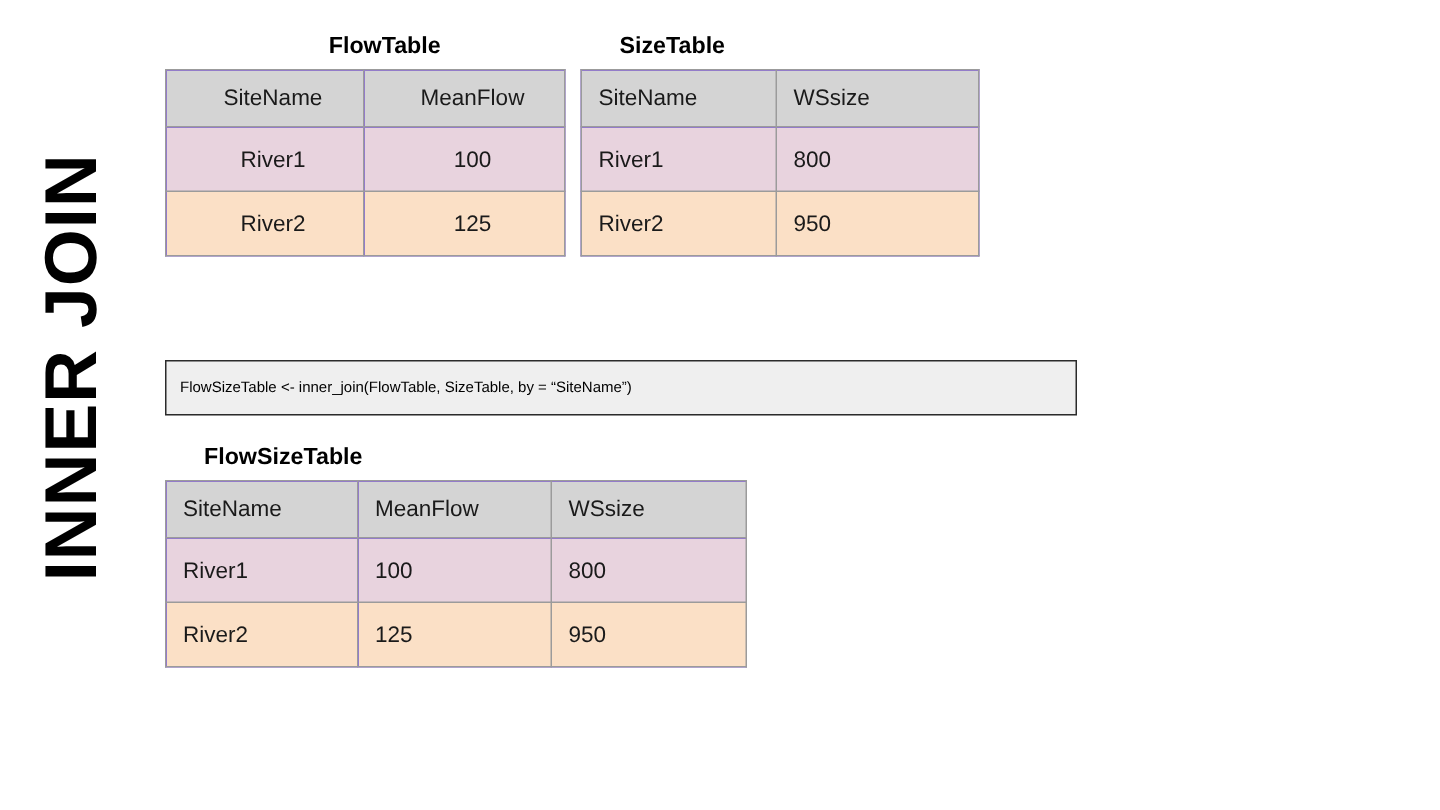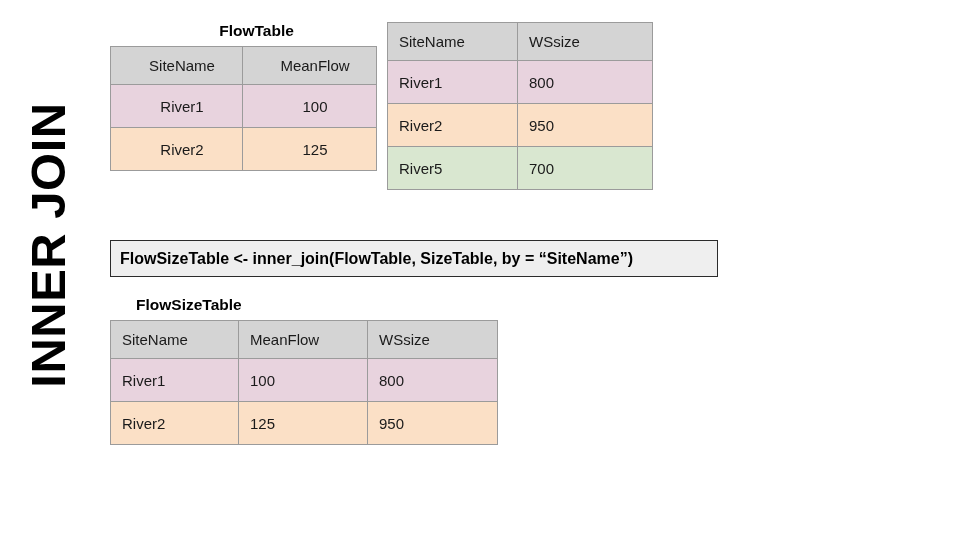--- a/index.html
+++ b/index.html
@@ -82,22 +82,22 @@
     left: 110px;
     top: 240px;
     width: 606px;
     height: 35px;
     background: #efefef;
     border: 1px solid #2b2b2b;
     display: flex;
     align-items: center;
   }
   #code-box .code-text {
-    font-size: 16px;
-    font-weight: bold;
+    font-size: 10px;
+    font-weight: normal;
     color: #000000;
     padding-left: 9px;
     white-space: nowrap;
     font-family: "Liberation Sans", sans-serif;
   }
 </style>
 </head>
 <body>
 
 <div id="join-label">
@@ -118,37 +118,34 @@
       </tr>
       <tr class="fill-peach">
         <td>River2</td>
         <td>125</td>
       </tr>
     </tbody>
   </table>
 </div>
 
 <div class="table-block" id="size-table-block" style="left:387px; top:22px;">
+  <div class="table-title">SizeTable</div>
   <table class="data-table" id="size-table">
     <tbody>
       <tr class="header-row">
         <td style="width:118px;">SiteName</td>
         <td style="width:123px;">WSsize</td>
       </tr>
       <tr class="fill-pink">
         <td>River1</td>
         <td>800</td>
       </tr>
       <tr class="fill-peach">
         <td>River2</td>
         <td>950</td>
-      </tr>
-      <tr class="fill-green">
-        <td>River5</td>
-        <td>700</td>
       </tr>
     </tbody>
   </table>
 </div>
 
 <div id="code-box">
   <span class="code-text">FlowSizeTable &lt;- inner_join(FlowTable, SizeTable, by = “SiteName”)</span>
 </div>
 
 <div class="table-block" id="result-table-block" style="left:110px; top:296px;">

